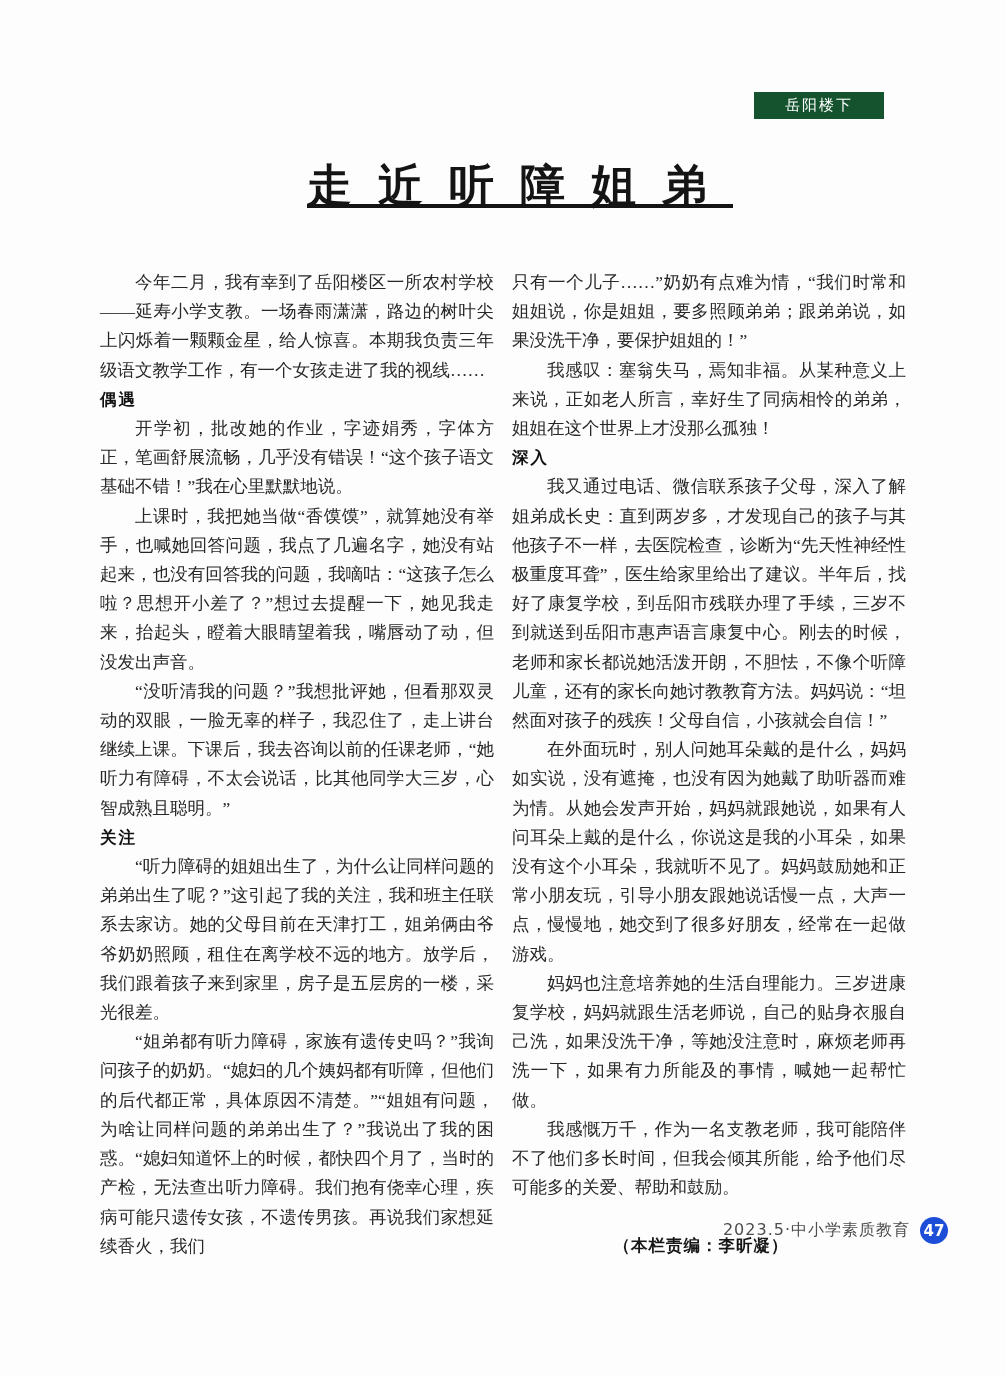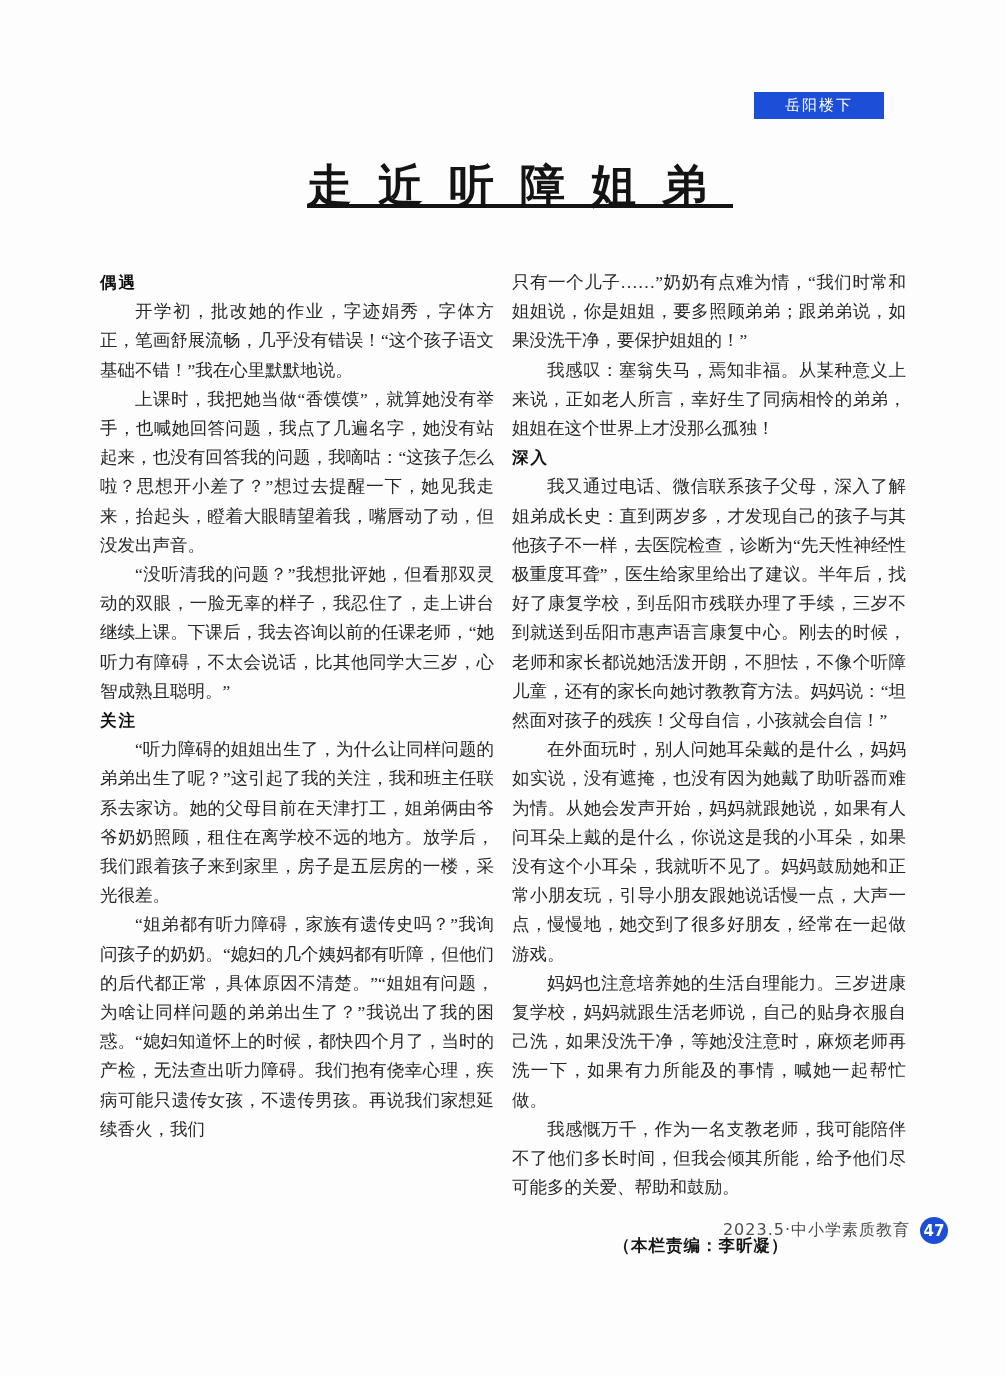--- a/index.html
+++ b/index.html
@@ -13,21 +13,21 @@
     overflow: hidden;
     font-family: "Liberation Serif", "DejaVu Serif", serif;
     color: #262626;
   }
   .column-tag {
     position: absolute;
     left: 754px;
     top: 92px;
     width: 130px;
     height: 27px;
-    background: #1d4ed8;
+    background: #14532d;
     color: #ffffff;
     font-family: "DejaVu Sans", "Liberation Sans", sans-serif;
     font-size: 15px;
     letter-spacing: 2px;
     display: flex;
     align-items: center;
     justify-content: center;
   }
   .article-title {
     position: absolute;
@@ -127,20 +127,21 @@
 <body>
 
 <div class="page">
 
   <div class="column-tag">岳阳楼下</div>
 
   <h1 class="article-title">走近听障姐弟</h1>
 
 
   <div class="col col-left" id="left-col">
+      <div class="para">今年二月，我有幸到了岳阳楼区一所农村学校——延寿小学支教。一场春雨潇潇，路边的树叶尖上闪烁着一颗颗金星，给人惊喜。本期我负责三年级语文教学工作，有一个女孩走进了我的视线……</div>
       <div class="section-heading">偶遇</div>
       <div class="para">开学初，批改她的作业，字迹娟秀，字体方正，笔画舒展流畅，几乎没有错误！“这个孩子语文基础不错！”我在心里默默地说。</div>
       <div class="para">上课时，我把她当做“香馍馍”，就算她没有举手，也喊她回答问题，我点了几遍名字，她没有站起来，也没有回答我的问题，我嘀咕：“这孩子怎么啦？思想开小差了？”想过去提醒一下，她见我走来，抬起头，瞪着大眼睛望着我，嘴唇动了动，但没发出声音。</div>
       <div class="para">“没听清我的问题？”我想批评她，但看那双灵动的双眼，一脸无辜的样子，我忍住了，走上讲台继续上课。下课后，我去咨询以前的任课老师，“她听力有障碍，不太会说话，比其他同学大三岁，心智成熟且聪明。”</div>
       <div class="section-heading">关注</div>
       <div class="para">“听力障碍的姐姐出生了，为什么让同样问题的弟弟出生了呢？”这引起了我的关注，我和班主任联系去家访。她的父母目前在天津打工，姐弟俩由爷爷奶奶照顾，租住在离学校不远的地方。放学后，我们跟着孩子来到家里，房子是五层房的一楼，采光很差。</div>
       <div class="para">“姐弟都有听力障碍，家族有遗传史吗？”我询问孩子的奶奶。“媳妇的几个姨妈都有听障，但他们的后代都正常，具体原因不清楚。”“姐姐有问题，为啥让同样问题的弟弟出生了？”我说出了我的困惑。“媳妇知道怀上的时候，都快四个月了，当时的产检，无法查出听力障碍。我们抱有侥幸心理，疾病可能只遗传女孩，不遗传男孩。再说我们家想延续香火，我们</div>
     </div>
 
   <div class="col col-right" id="right-col">

